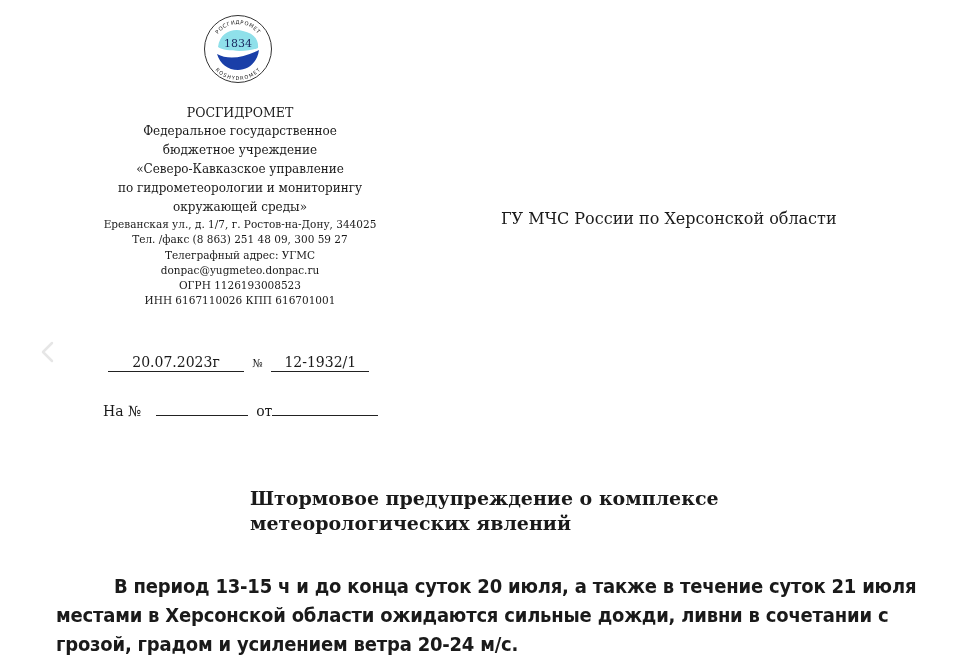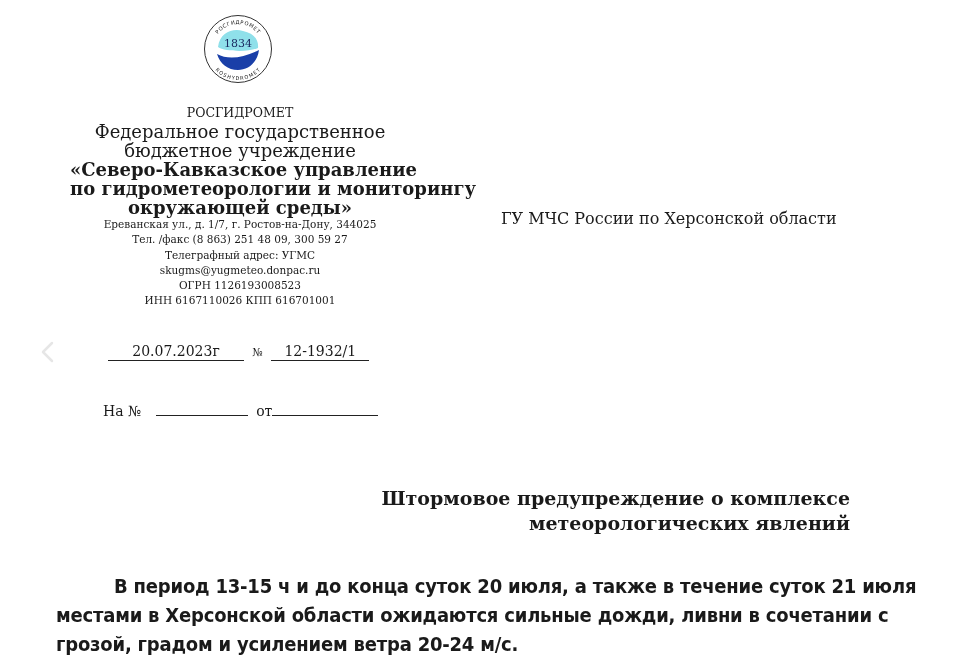--- a/index.html
+++ b/index.html
@@ -2,29 +2,29 @@
 <html><head>
 <meta charset="utf-8">
 <style>
   html, body { margin:0; padding:0; }
   body { width:973px; height:665px; background:#ffffff; position:relative; overflow:hidden;
          font-family:"DejaVu Serif","Liberation Serif",serif; color:#1a1a1a; }
   .logo { position:absolute; left:203px; top:14px; width:70px; height:70px; }
   .hdr { position:absolute; left:70px; top:104px; width:340px; text-align:center; }
   .hdr .l { white-space:nowrap; }
   .l1 { font-size:12.5px; line-height:18px; }
-  .l2 { font-size:18px; line-height:19px; }
-  .lb { font-size:18px; line-height:19px; font-weight:bold; }
+  .l2 { font-size:12px; line-height:19px; }
+  .lb { font-size:12px; line-height:19px; font-weight:normal; }
   .lsm { font-size:10.5px; line-height:15.3px;text-align:center; }
-  .datebar { position:absolute; top:343px; left:108px; font-size:14px; white-space:nowrap; }
+  .datebar { position:absolute; top:354px; left:108px; font-size:14px; white-space:nowrap; }
   .datebar .u { display:inline-block; border-bottom:1px solid #222; text-align:center; height:17px; line-height:17px; }
   .nabar { position:absolute; top:373px; left:103px; font-size:14px; white-space:nowrap;margin-top:28px; }
   .nabar .blank { display:inline-block; border-bottom:1px solid #222; height:14px; vertical-align:baseline; }
   .recipient { position:absolute; left:501px; top:209px; font-size:16px; white-space:nowrap; }
-  .title { position:absolute; left:250px; top:486px; width:600px; text-align:right; font-weight:bold; font-size:19px; line-height:25px; }
+  .title { position:absolute; left:250px; top:486px; width:600px; text-align:left; font-weight:bold; font-size:19px; line-height:25px; }
   .body { position:absolute; left:56px; top:572px; width:910px; font-family:"Liberation Sans Narrow","DejaVu Sans Condensed","Liberation Sans",sans-serif; font-size:20px; line-height:29px; letter-spacing:-0.2px;font-weight:bold; }
   .body .ln { white-space:nowrap; }
   .body .indent { padding-left:58px; }
   .nav-prev { position:absolute; left:38px; top:340px; width:20px; height:24px; }
 </style>
 </head>
 <body>
 
 <div class="logo">
   <svg width="70" height="70" viewBox="0 0 70 70">
@@ -49,21 +49,21 @@
 <div class="hdr">
   <div class="l l1">РОСГИДРОМЕТ</div>
   <div class="l l2">Федеральное государственное</div>
   <div class="l l2">бюджетное учреждение</div>
   <div class="l lb">«Северо-Кавказское управление</div>
   <div class="l lb">по гидрометеорологии и мониторингу</div>
   <div class="l lb">окружающей среды»</div>
   <div class="l lsm">Ереванская ул., д. 1/7, г. Ростов-на-Дону, 344025</div>
   <div class="l lsm">Тел. /факс (8 863) 251 48 09, 300 59 27</div>
   <div class="l lsm">Телеграфный адрес: УГМС</div>
-  <div class="l lsm">skugms@yugmeteo.donpac.ru</div>
+  <div class="l lsm">donpac@yugmeteo.donpac.ru</div>
   <div class="l lsm">ОГРН 1126193008523</div>
   <div class="l lsm">ИНН 6167110026 КПП 616701001</div>
 </div>
 
 <div class="datebar">
   <span class="u" style="width:136px;">20.07.2023г</span>
   <span style="font-size:11px; margin:0 4px;">№</span>
   <span class="u" style="width:98px;">12-1932/1</span>
 </div>
 <div class="nabar">

